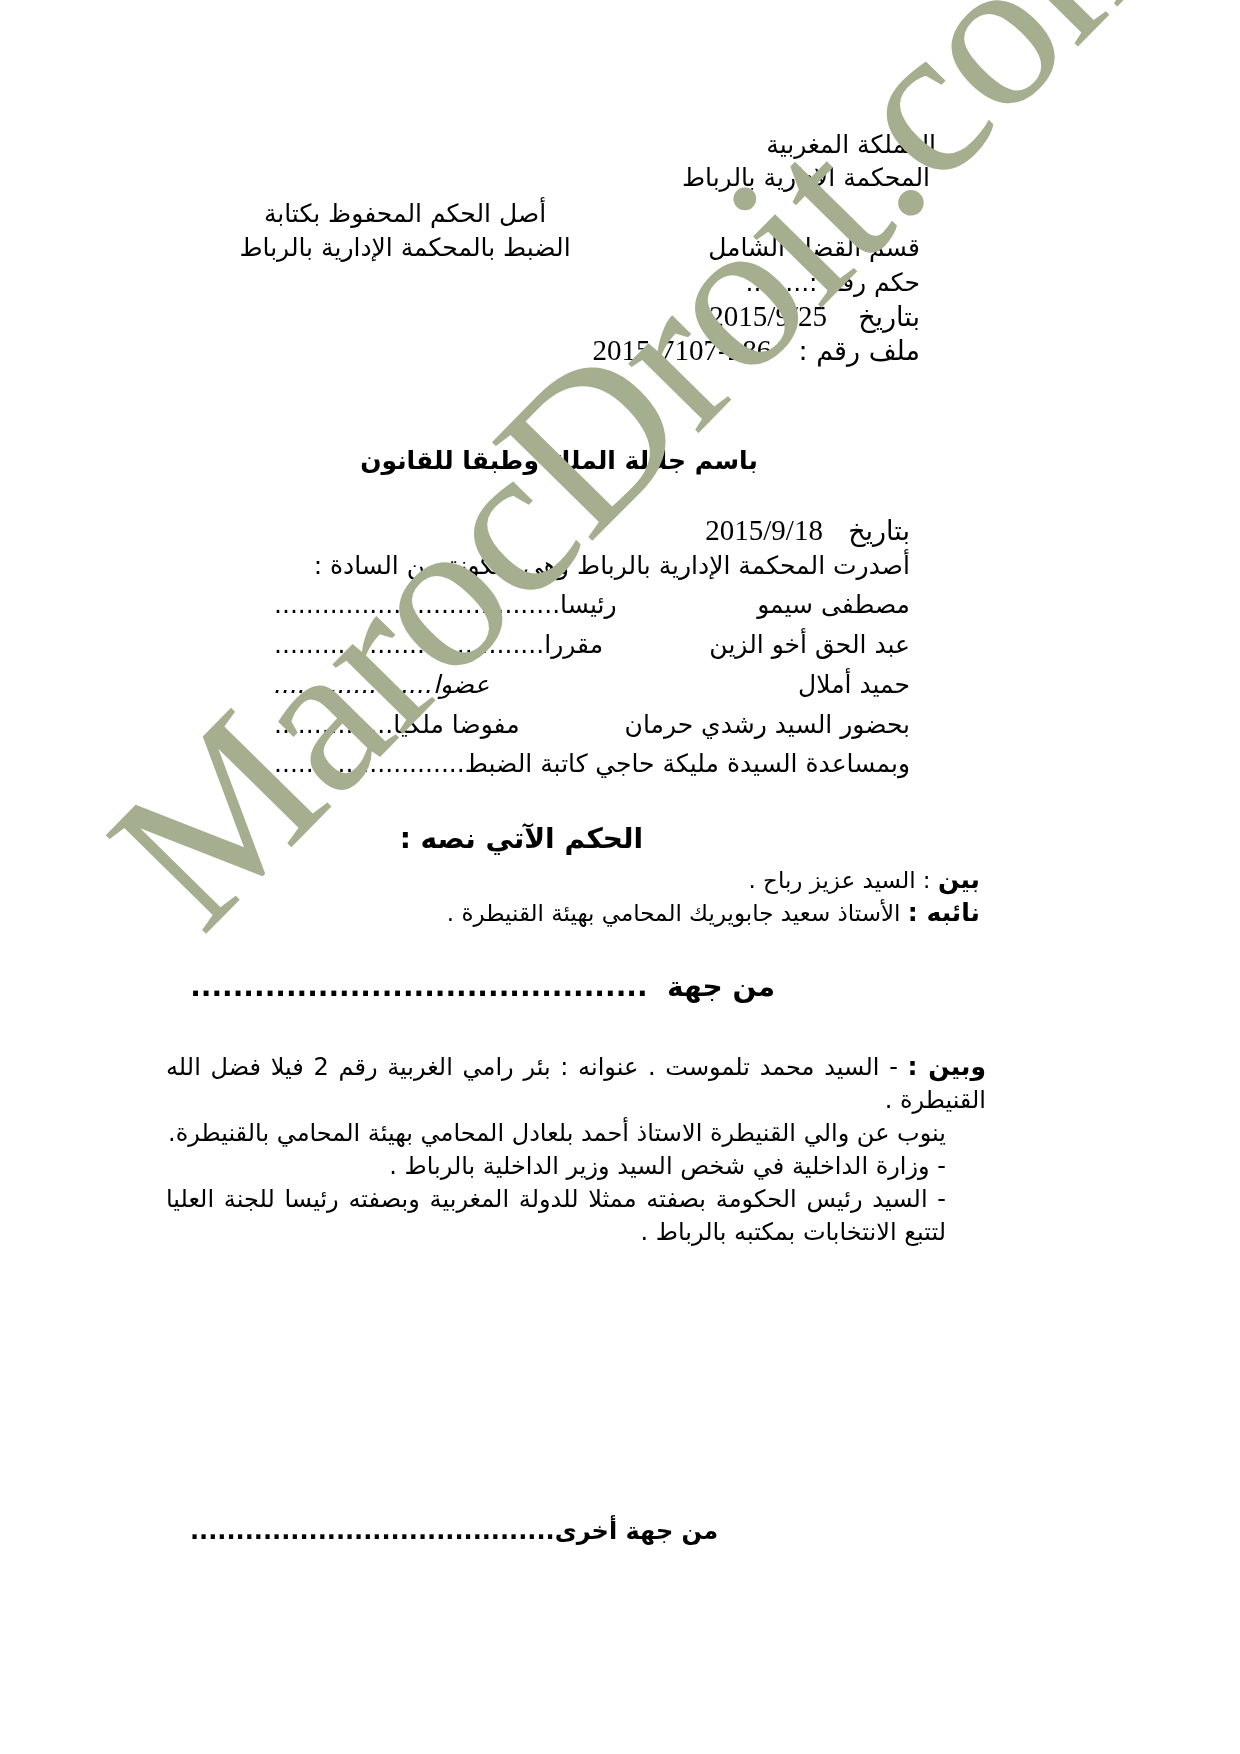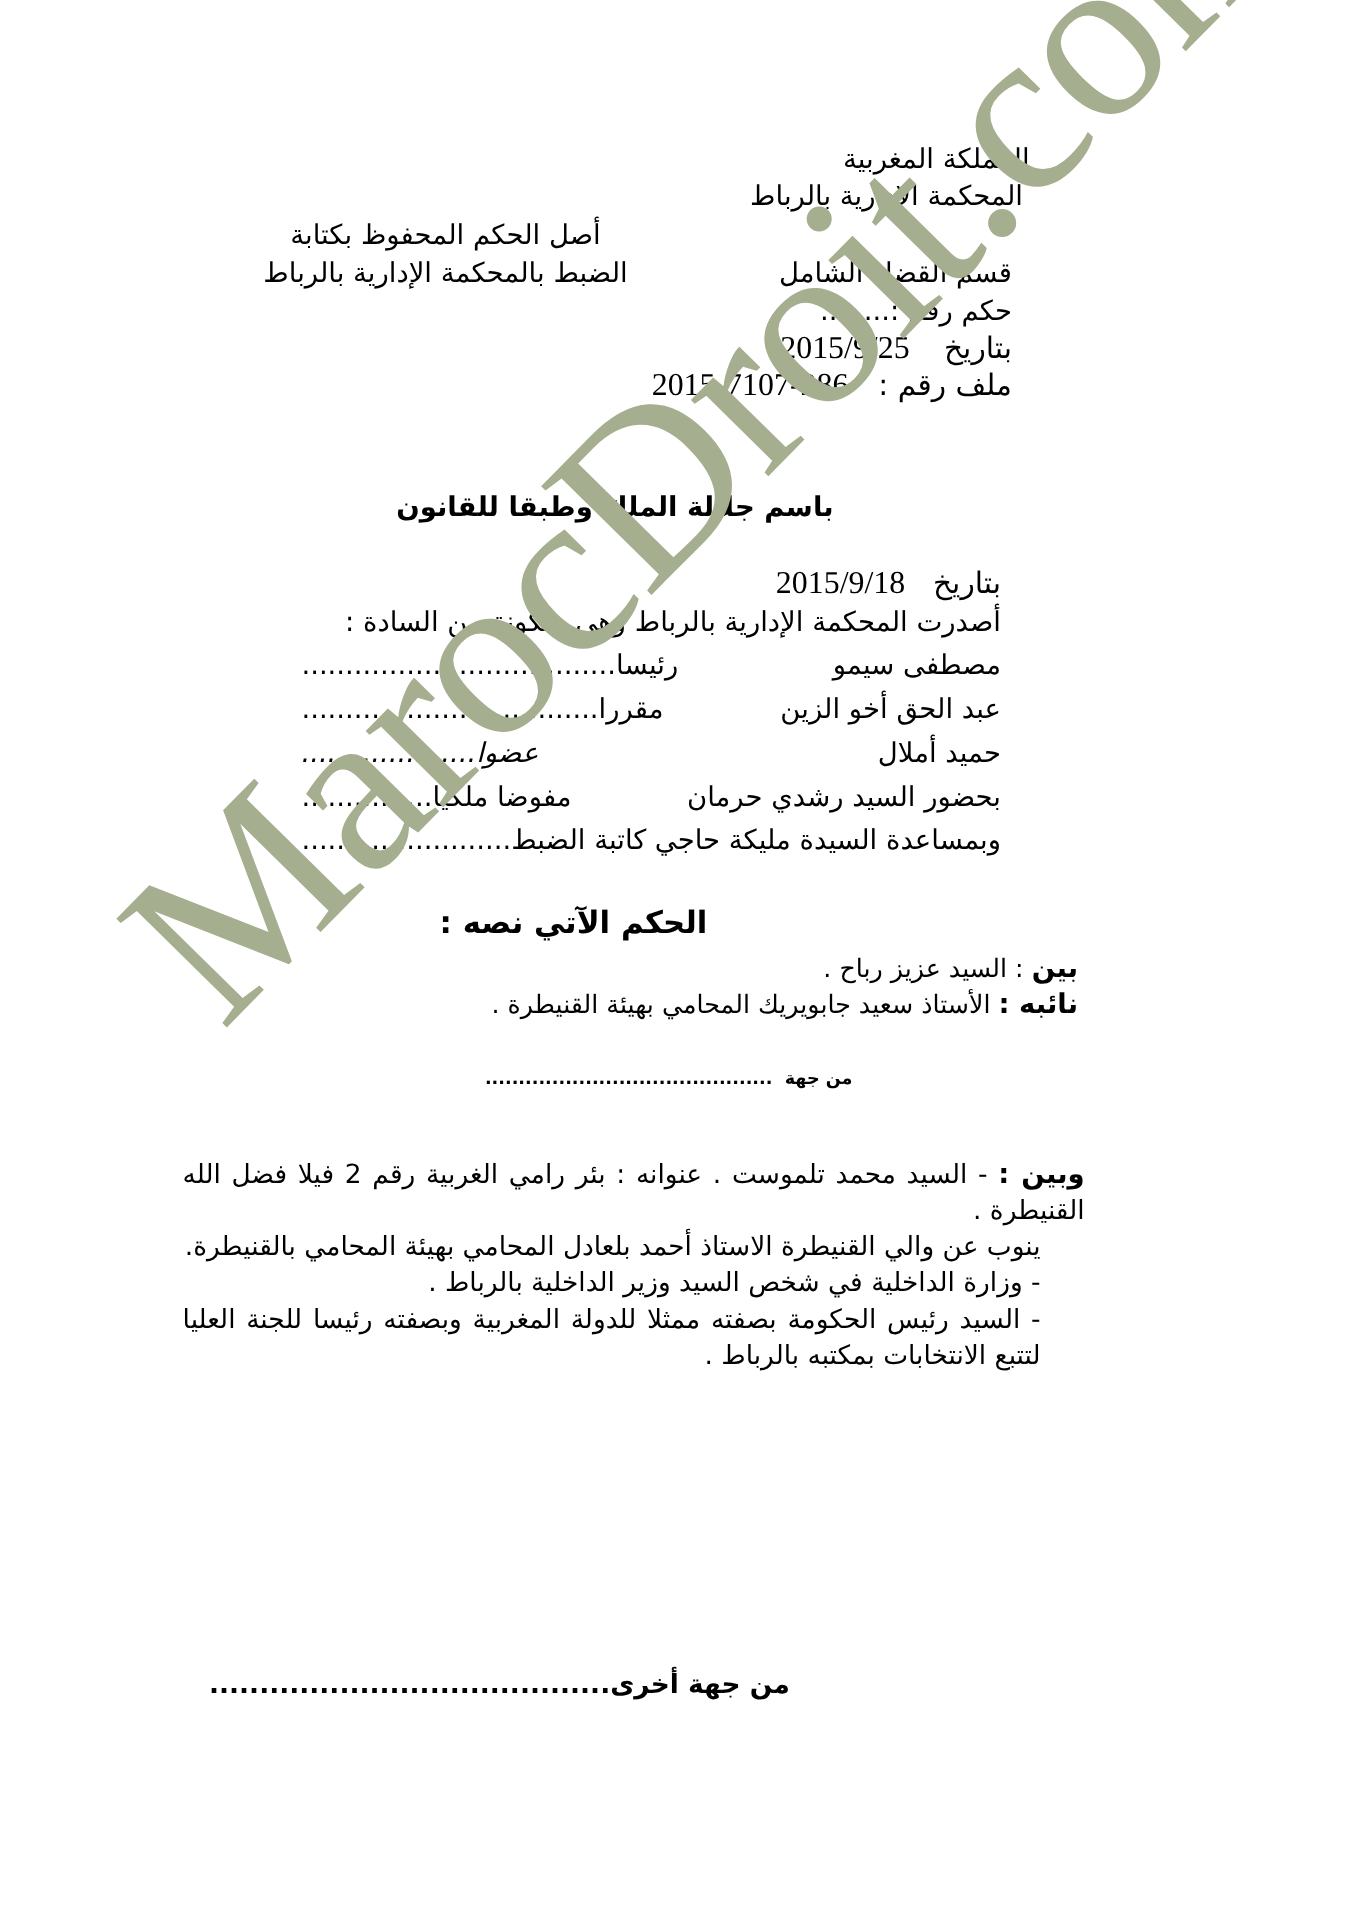--- a/index.html
+++ b/index.html
@@ -75,21 +75,21 @@
 
       <div class="abs sans txt" style="right:330px; top:746px;">وبمساعدة السيدة مليكة حاجي</div>
       <div class="abs sans txt" style="left:274px; top:746px;"><span>كاتبة الضبط</span><span>........................</span></div>
     </div>
 
     <div class="abs sans bold" style="right:597px; top:822px; font-size:28px;">الحكم الآتي نصه :</div>
 
     <div class="abs sans txt" style="right:260px; top:862px; font-size:23px;"><span class="bold" style="font-size:25px;">بين</span><span> : السيد عزيز رباح .</span></div>
     <div class="abs sans txt" style="right:260px; top:895px; font-size:23px;"><span class="bold" style="font-size:25px;">نائبه :</span><span> الأستاذ سعيد جابويريك المحامي بهيئة القنيطرة .</span></div>
 
-    <div class="abs sans bold" style="right:465px; top:970px; font-size:16px;"><span>من جهة</span><span>&nbsp;&nbsp;</span><span>...........................................</span></div>
+    <div class="abs sans bold" style="right:465px; top:970px; font-size:28px;"><span>من جهة</span><span>&nbsp;&nbsp;</span><span>...........................................</span></div>
 
     <div class="party-block sans" style="right:254px; width:820px; top:1050px; font-size:24px; line-height:33px;">
       <div><span class="bold" style="font-size:25px;">وبين :</span><span> - السيد محمد تلموست . عنوانه : بئر رامي الغربية رقم 2 فيلا فضل الله القنيطرة .</span></div>
       <div style="padding-right:40px;">ينوب عن والي القنيطرة الاستاذ أحمد بلعادل المحامي بهيئة المحامي بالقنيطرة.</div>
       <div style="padding-right:40px; text-align:right;">- وزارة الداخلية في شخص السيد وزير الداخلية بالرباط .</div>
       <div style="padding-right:40px;">- السيد رئيس الحكومة بصفته ممثلا للدولة المغربية وبصفته رئيسا للجنة العليا لتتبع الانتخابات بمكتبه بالرباط .</div>
     </div>
 
     <div class="abs sans bold" style="left:190px; top:1517px; font-size:24px;"><span>من جهة أخرى</span><span>........................................</span></div>
   </div>

